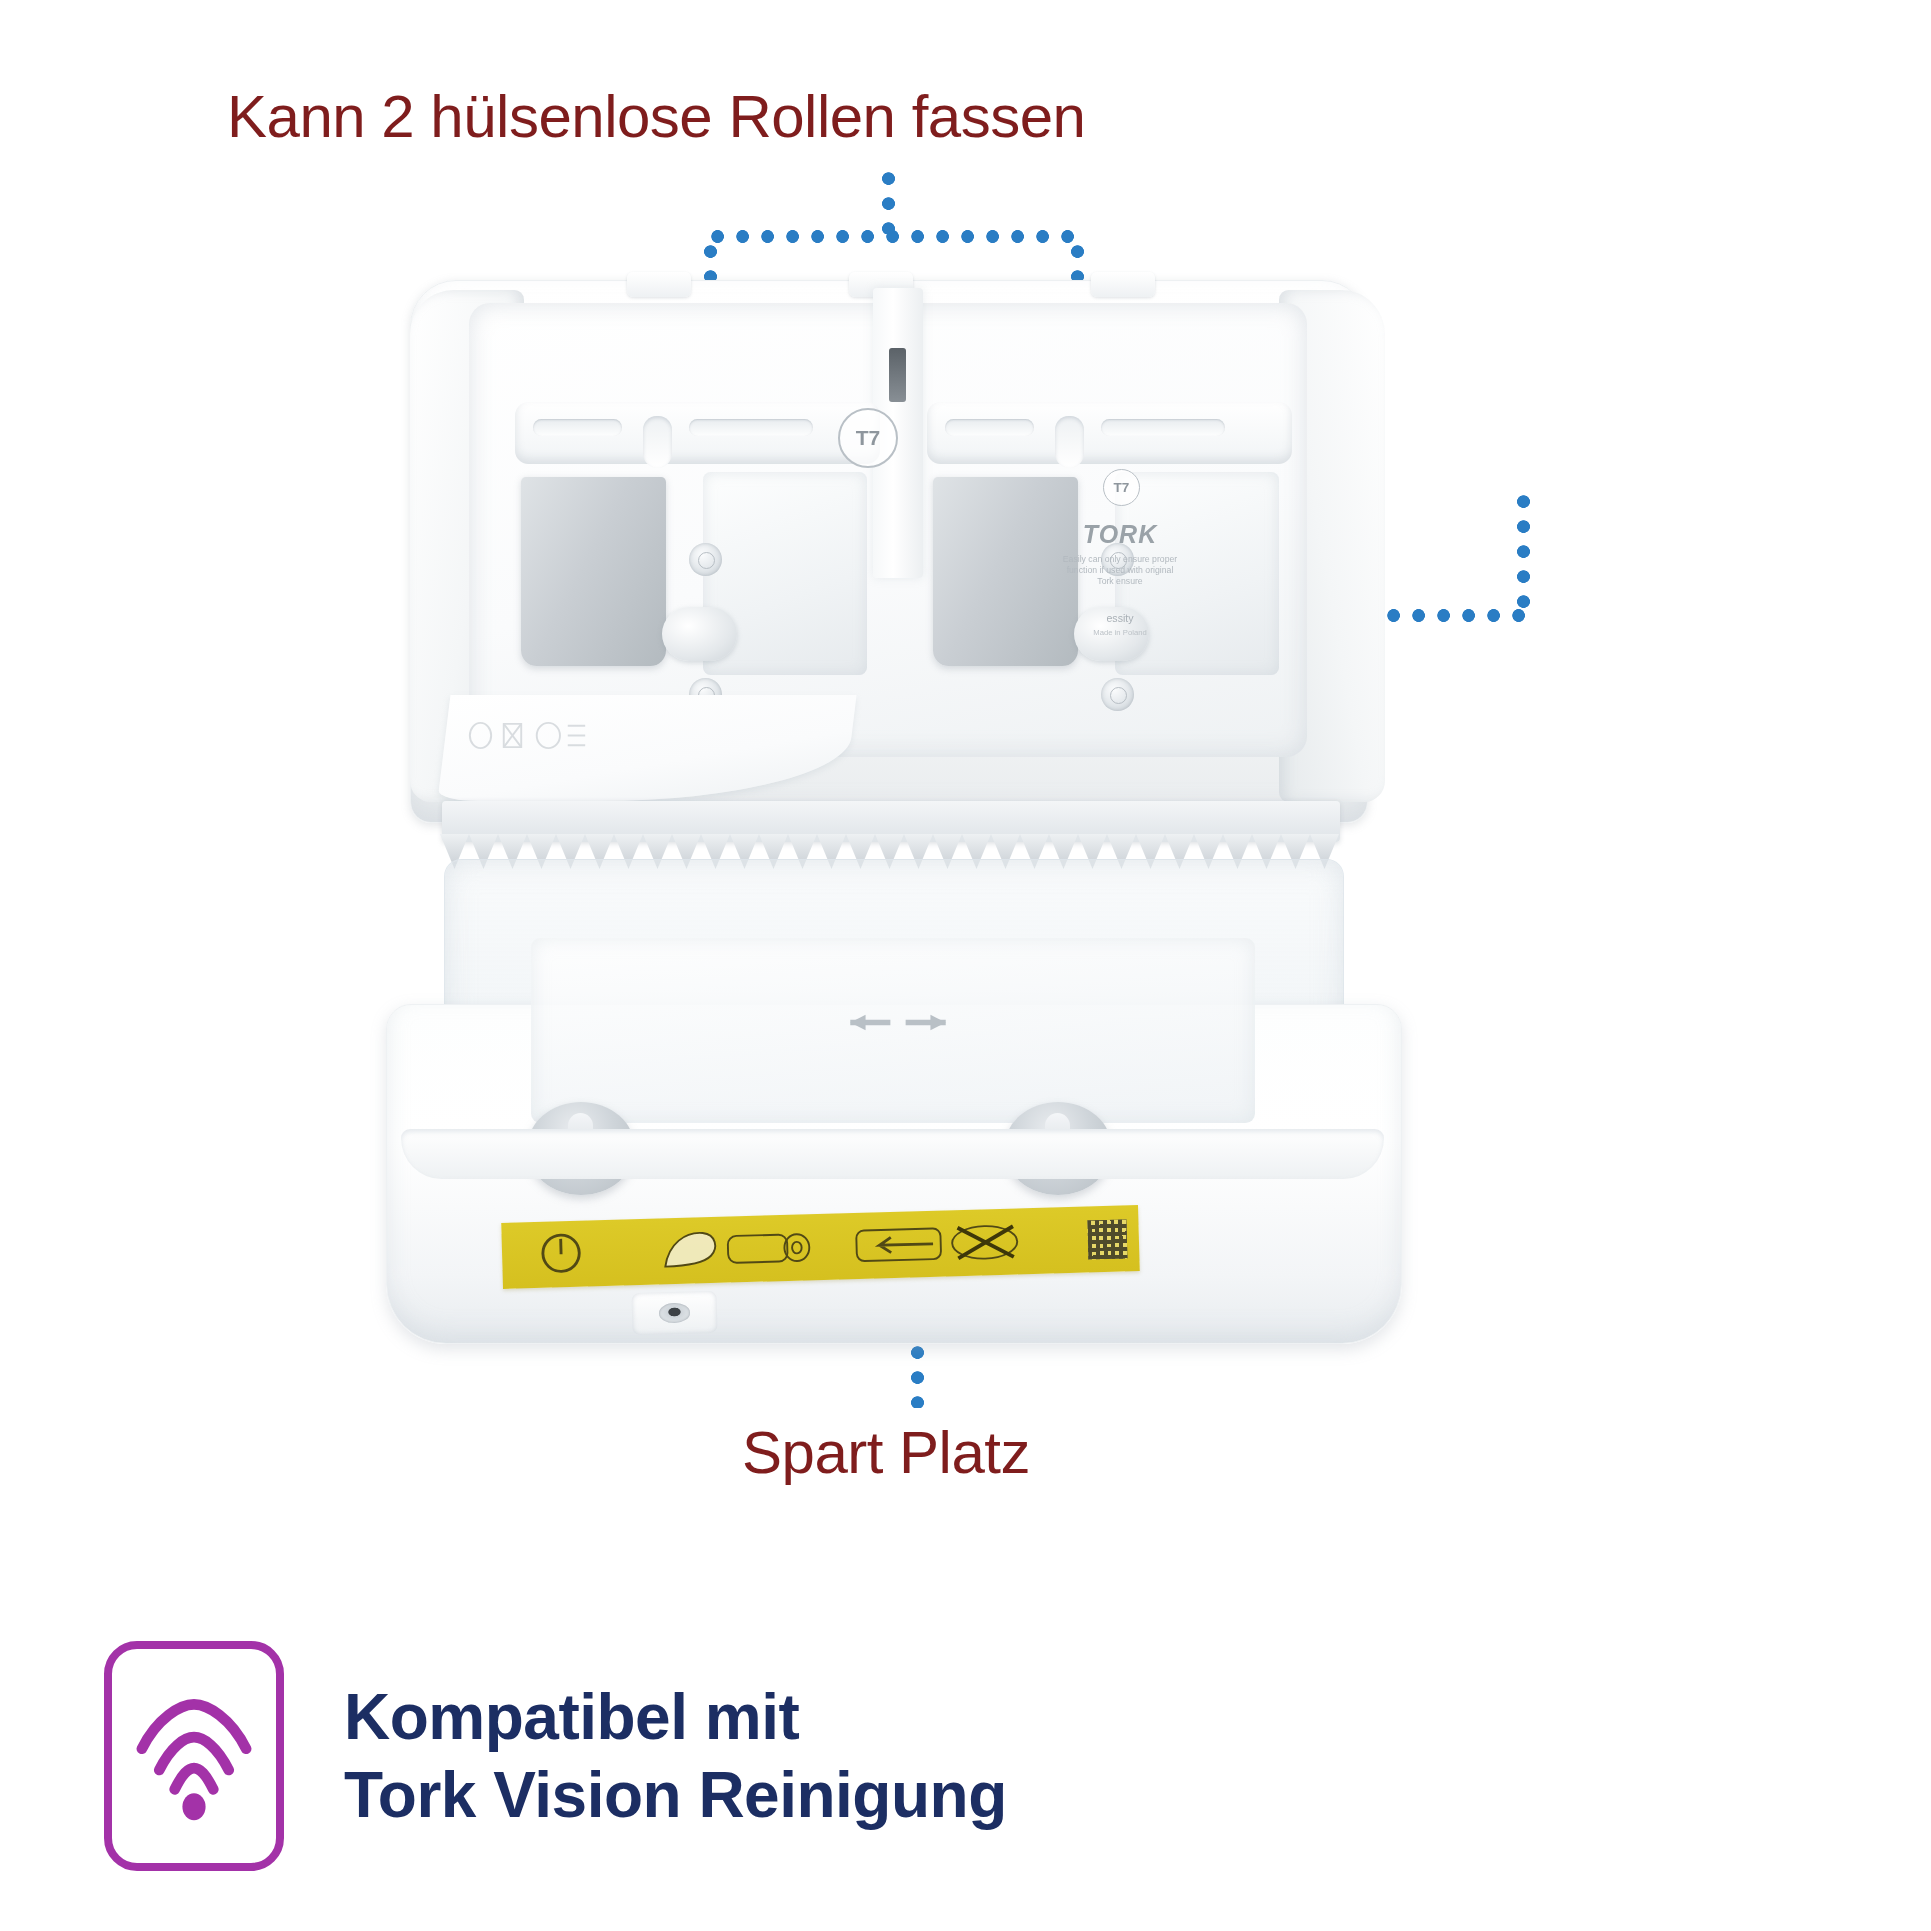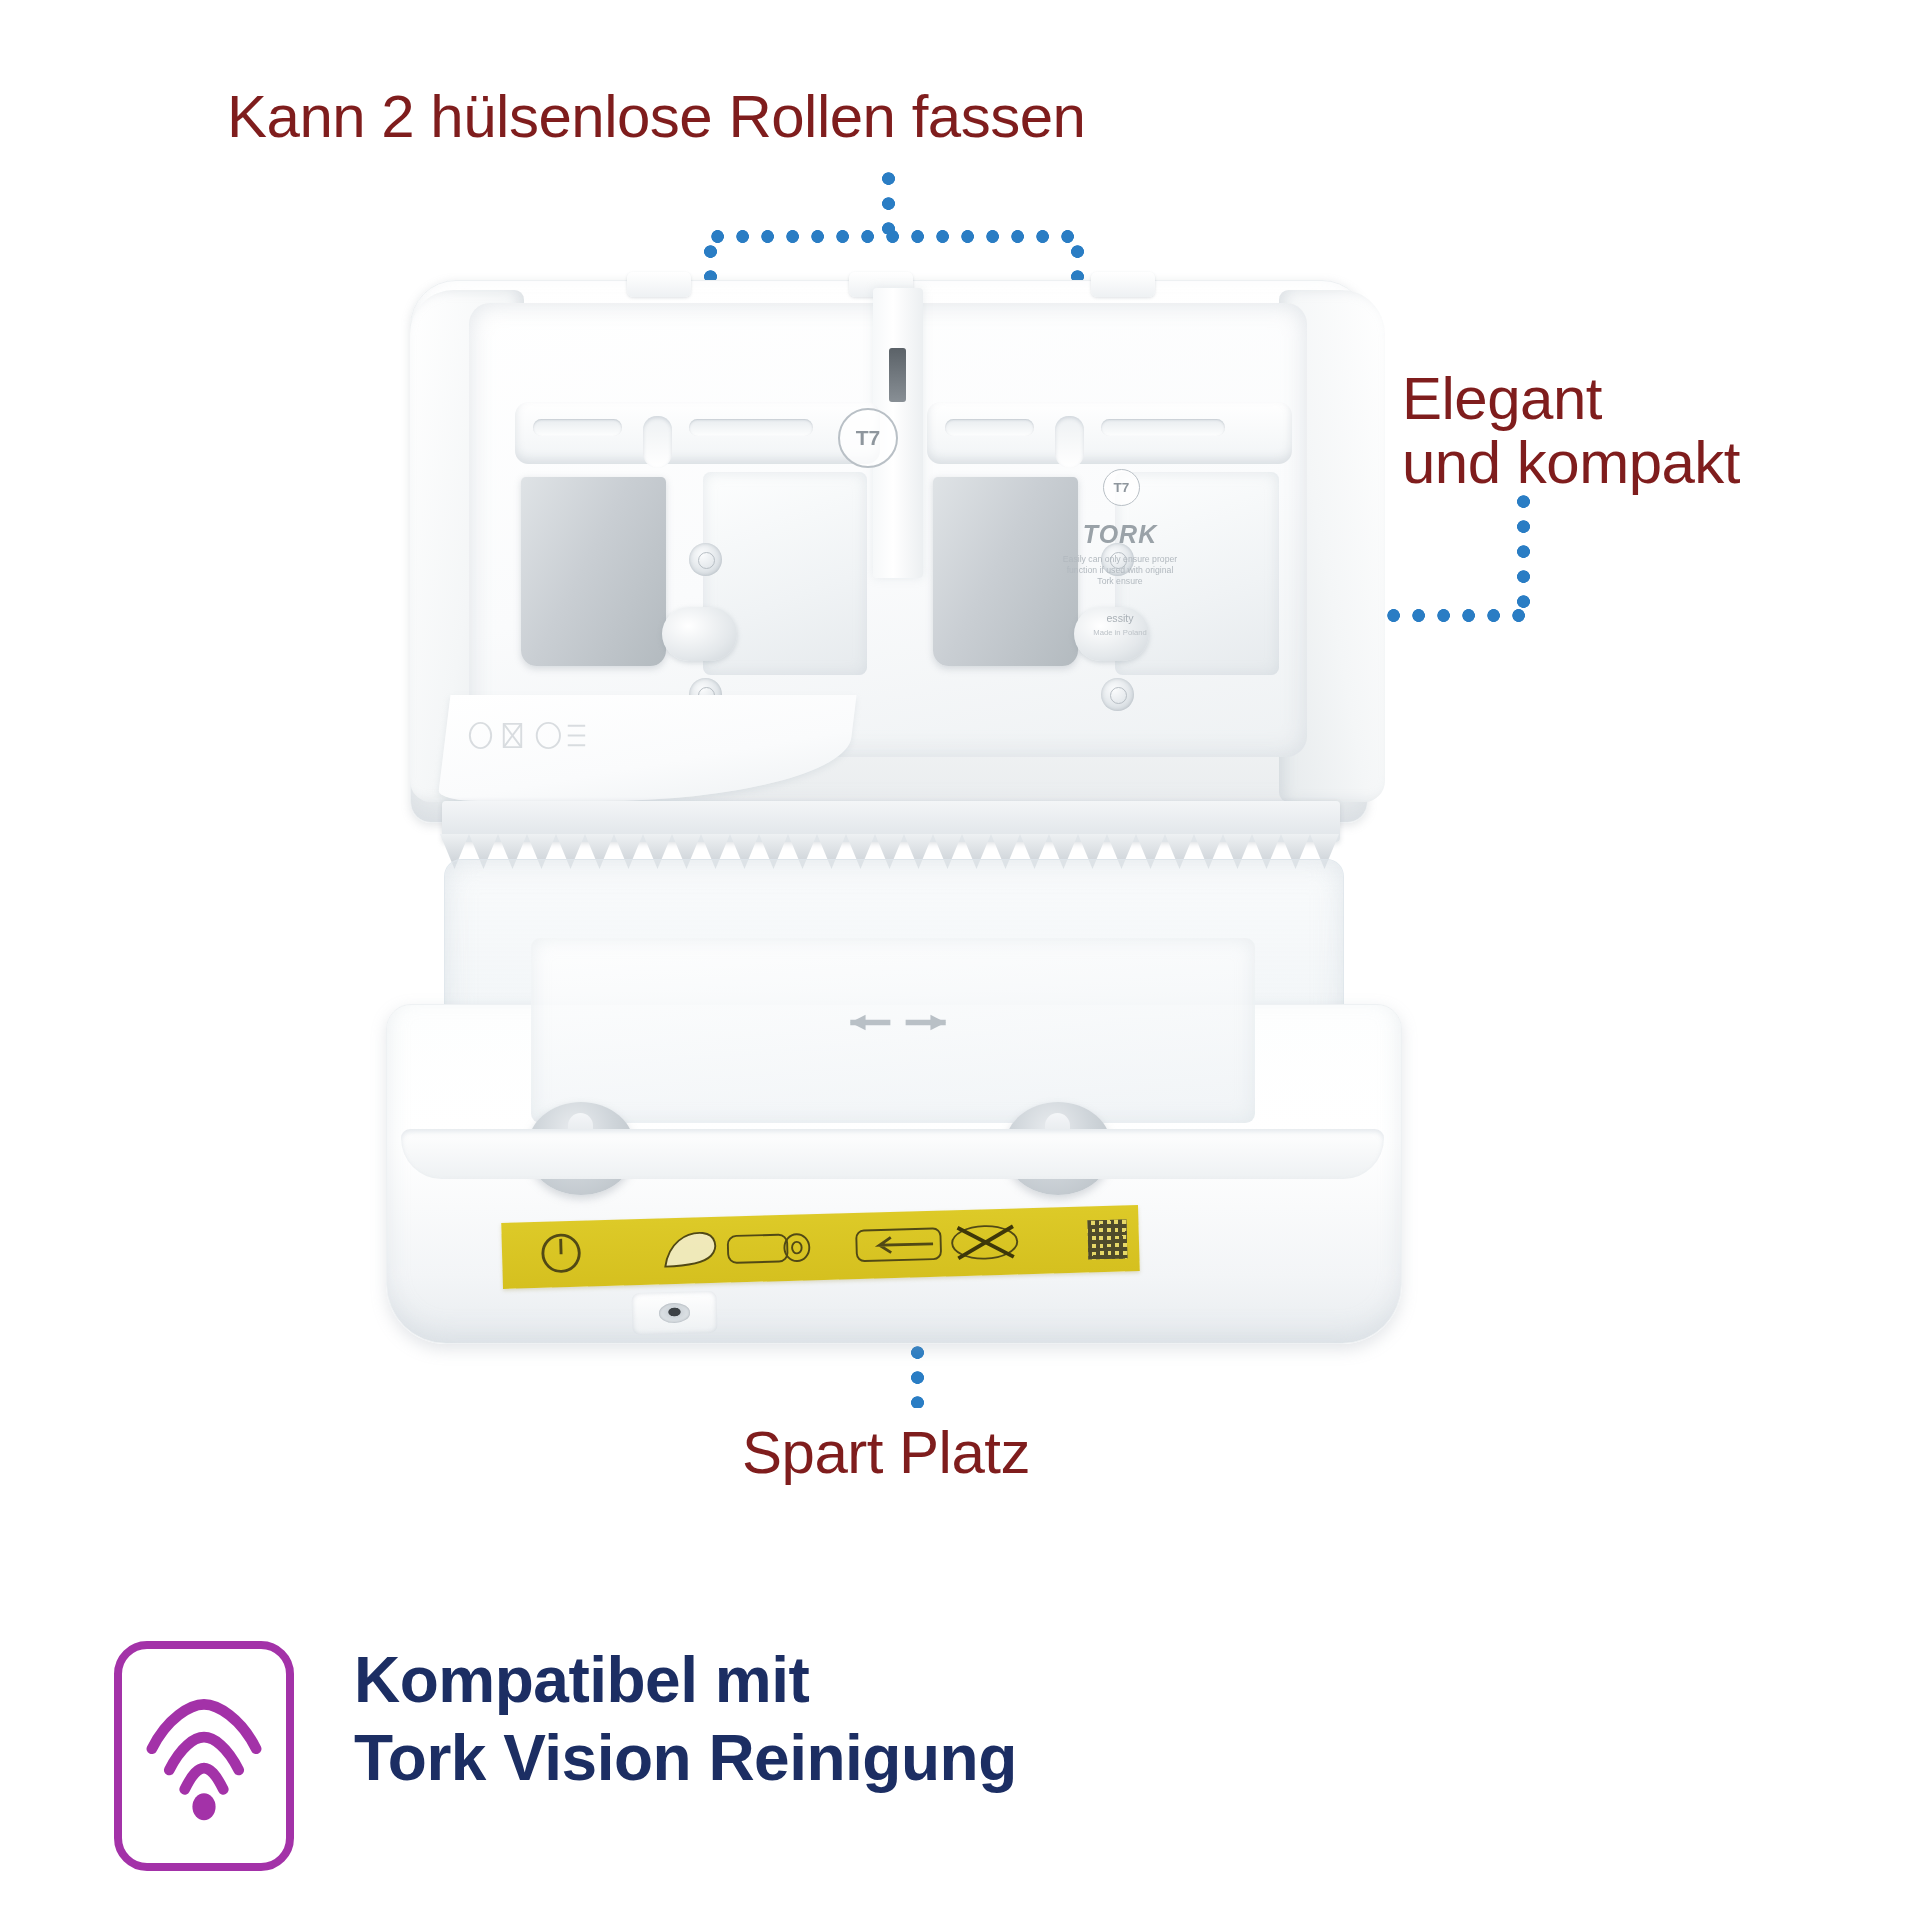--- a/index.html
+++ b/index.html
@@ -247,40 +247,38 @@
     transform:rotate(-1.6deg);
   }
   .lock::after{
     content:"";position:absolute;left:50%;top:50%;margin:-9.7px 0 0 -15.4px;
     width:31px;height:19.3px;border-radius:50%;
     background:radial-gradient(ellipse at 50% 45%,#3d4246 0 26%,#cfd5da 30%,#eef1f3 100%);
     box-shadow:inset 0 0 2.9px rgba(120,130,140,.7);
   }
 
   
-  #footer{position:absolute;left:114px;top:1641px;display:flex;align-items:flex-start;}
+  #footer{position:absolute;left:104px;top:1641px;display:flex;align-items:center;}
   #wifi-tile{
     width:180px;height:230px;border:8.7px solid #A332A8;border-radius:33px;
     box-sizing:border-box;display:flex;align-items:center;justify-content:center;
     flex:0 0 auto;
   }
   #footer-text{
     margin-left:60px;color:#1C2E63;font-weight:bold;font-size:64px;
     line-height:1.22;white-space:pre-line;letter-spacing:-0.5px;
   }
 </style>
 </head>
 <body>
 
 <div id="stage">
 
   <div class="callout" id="callout-capacity">Kann 2 hülsenlose Rollen fassen</div>
 
-  <div class="callout" id="callout-elegant">Elegant
-und kompakt</div>
 
   <div class="callout" id="callout-space">Spart Platz</div>
 
   <div class="dline v" style="left:882px;top:166px;height:68px;"></div>
   <div class="dline h" style="left:705px;top:230px;width:377px;"></div>
   <div class="dline v" style="left:704px;top:239px;height:241px;"></div>
   <div class="dline v" style="left:1071px;top:239px;height:241px;"></div>
   <div class="marker" style="left:678px;top:481px;width:66px;height:66px;"></div>
   <div class="marker" style="left:1045px;top:481px;width:66px;height:66px;"></div>
 

